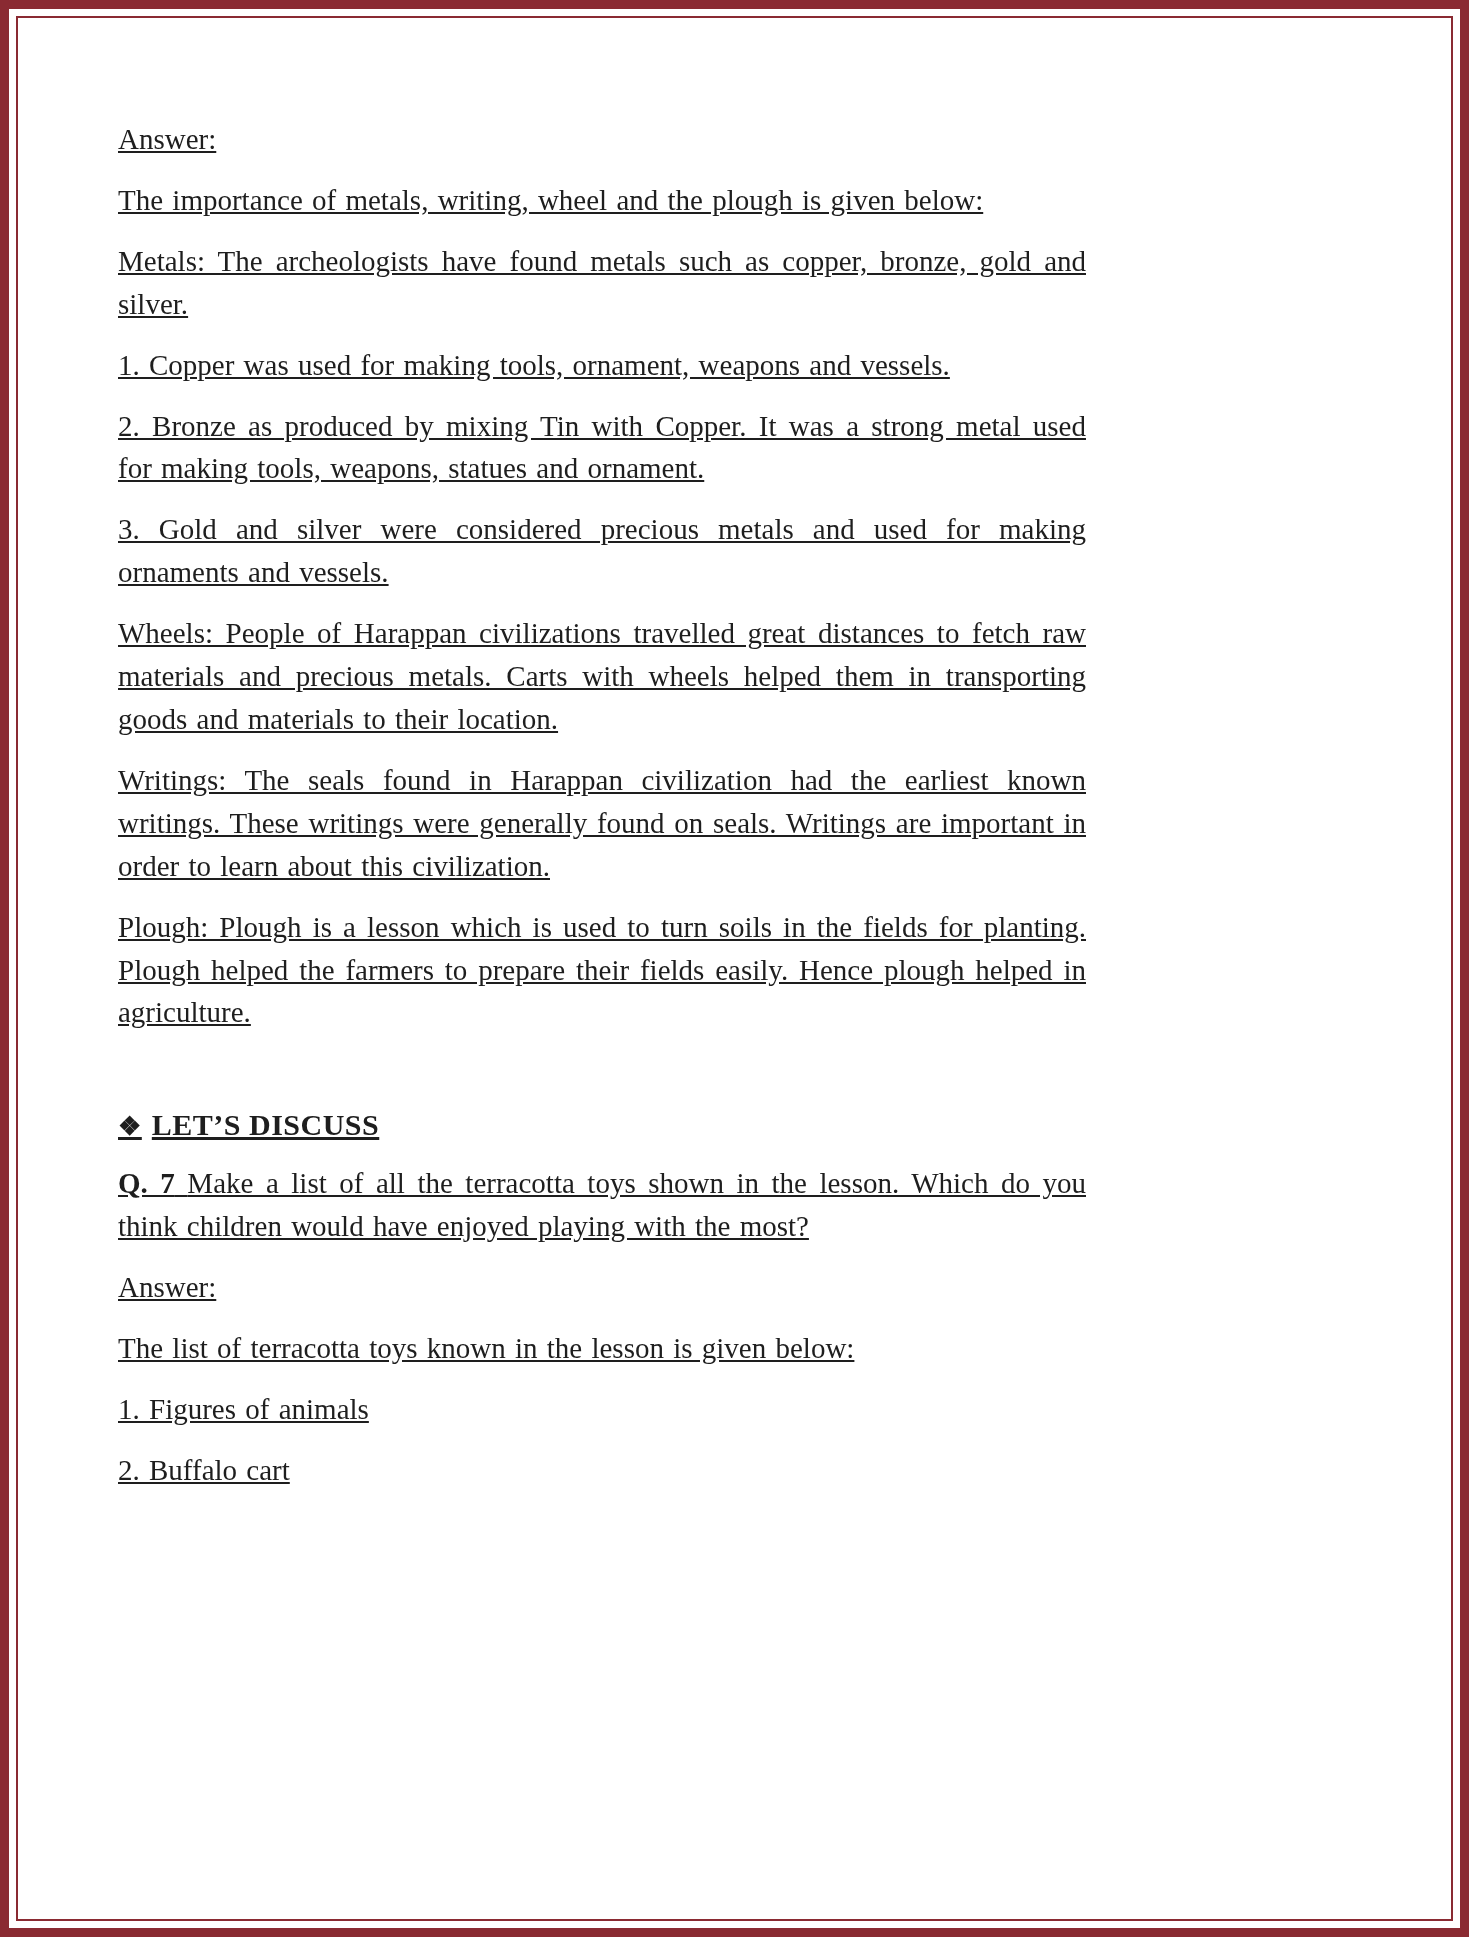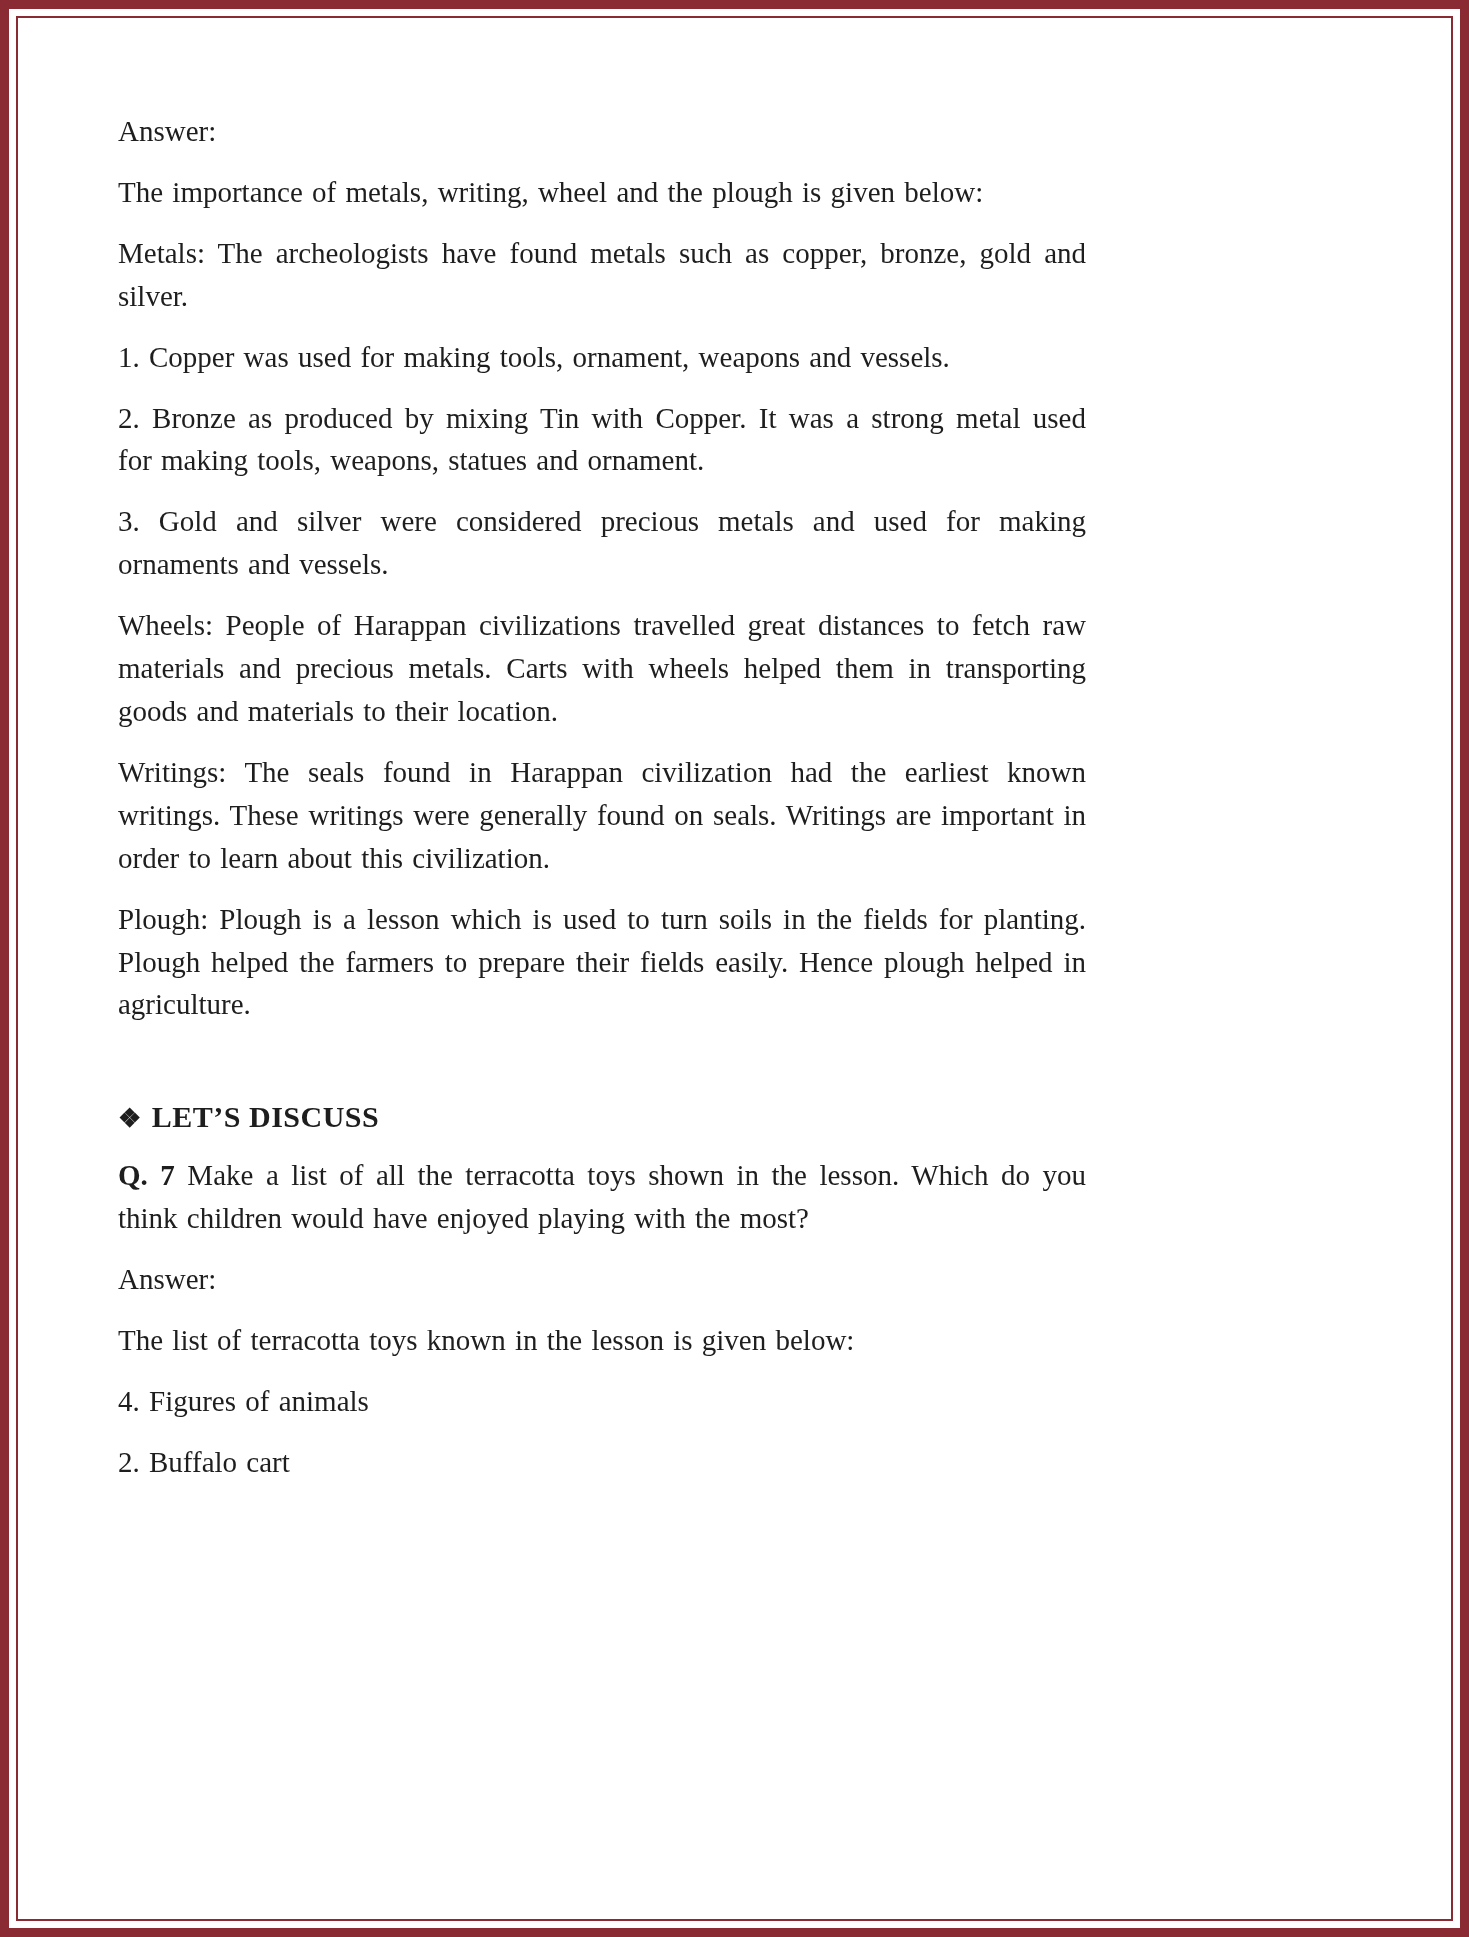--- a/index.html
+++ b/index.html
@@ -24,23 +24,24 @@
   }
   .inner-frame {
     position: absolute;
     inset: 16px;
     border: 2px solid #8a2a32;
     box-sizing: border-box;
     pointer-events: none;
   }
   .content {
     position: absolute;
-    top: 110px;
+    top: 118px;
     left: 118px;
     width: 968px;
+    text-decoration: underline;
   }
   .para {
     font-size: 29px;
     line-height: 1.48;
     margin: 0 0 18px 0;
     text-align: justify;
     word-spacing: 2px;
   }
   .para.no-justify {
     text-align: left;
@@ -82,16 +83,16 @@
     <span class="diamond">❖</span><span>LET’S DISCUSS</span>
   </div>
 
   <p class="para">
     <span class="q-label">Q. 7</span>
     <span>Make a list of all the terracotta toys shown in the lesson. Which do you think children would have enjoyed playing with the most?</span>
   </p>
 
   <p class="para no-justify">Answer:</p>
   <p class="para">The list of terracotta toys known in the lesson is given below:</p>
-  <p class="para no-justify">4. Figures of animals</p>
+  <p class="para no-justify">1. Figures of animals</p>
   <p class="para no-justify">2. Buffalo cart</p>
 
 </div>
 
 </body></html>

